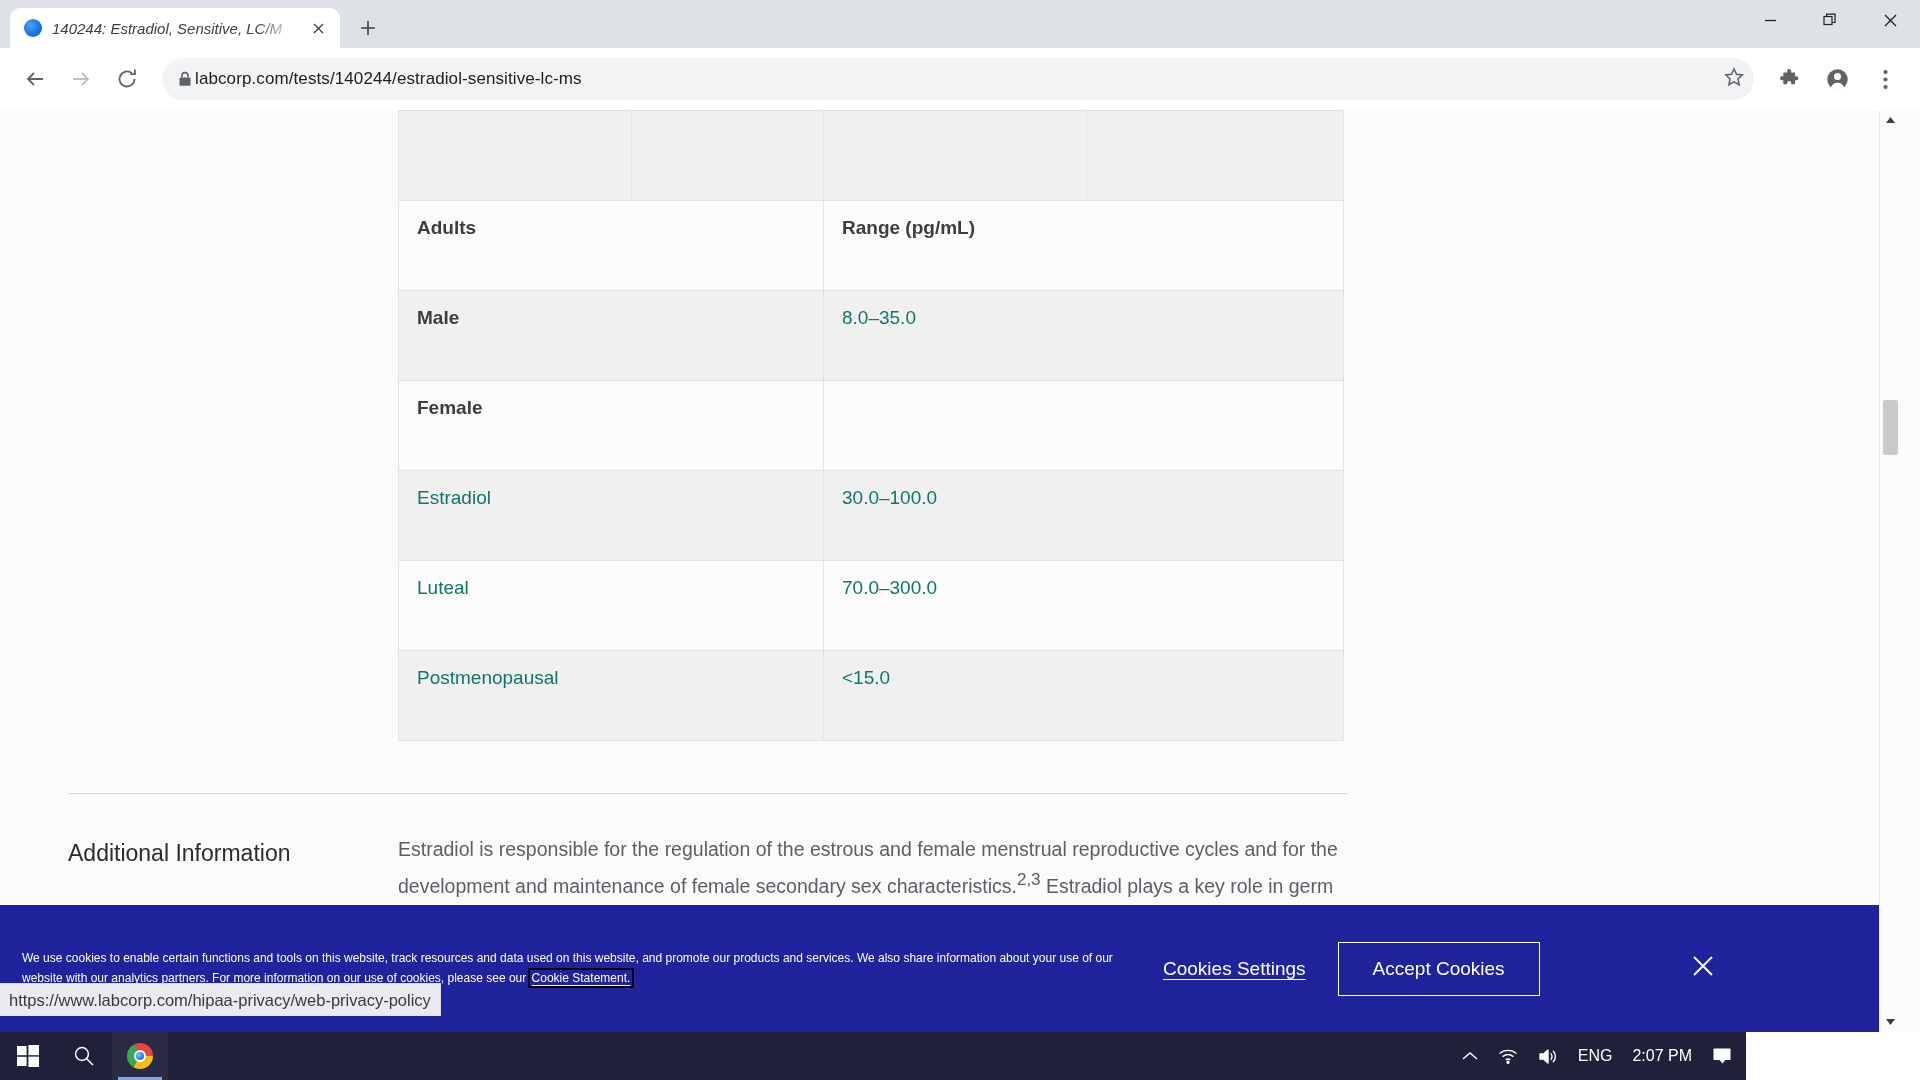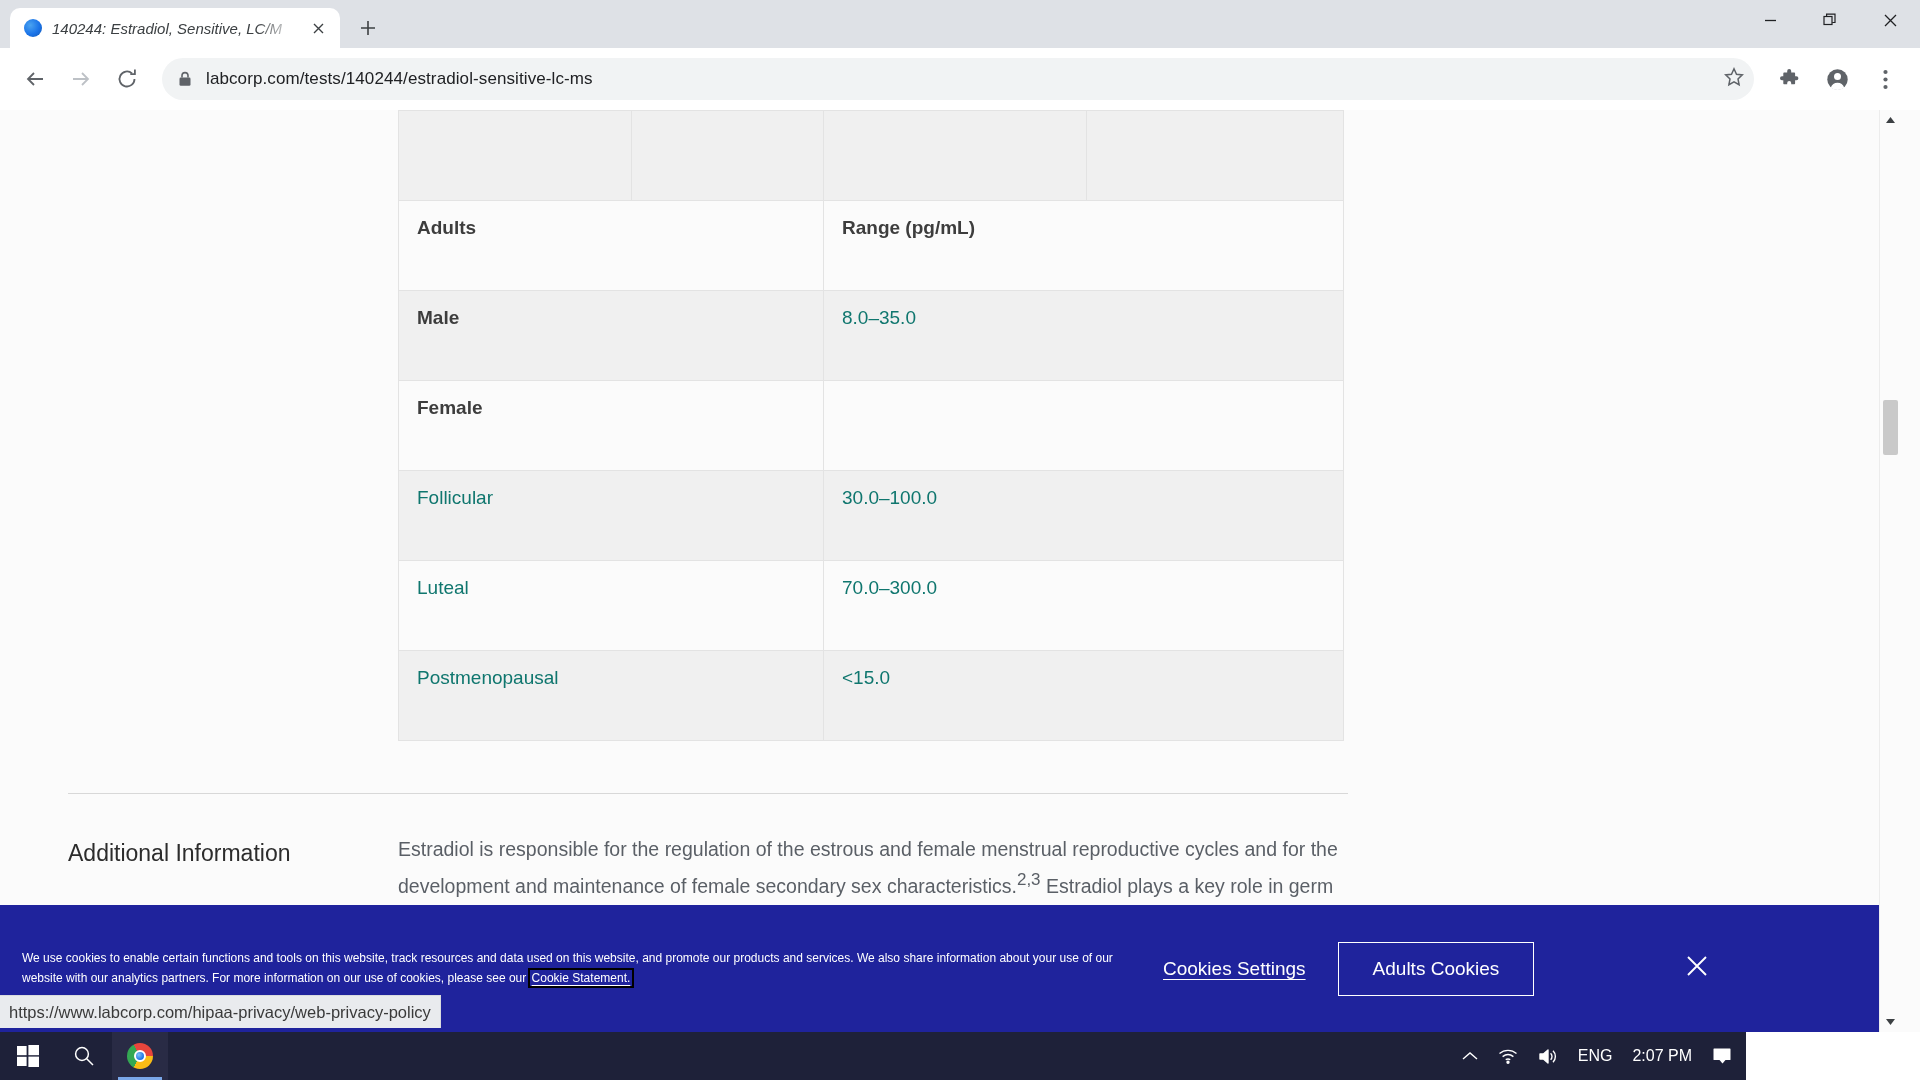--- a/index.html
+++ b/index.html
@@ -54,21 +54,21 @@
     padding:0 14px; gap:4px;
   }
   .tb-btn {
     width:42px; height:42px; border-radius:50%;
     display:flex; align-items:center; justify-content:center;
     color:#5f6368;
   }
   .tb-btn.disabled { color:#bdc1c6; }
   .omnibox {
     flex:1; height:42px; background:#f1f3f4; border-radius:21px;
-    display:flex; align-items:center; gap:14px; padding:0 16px; margin:0 10px;
+    display:flex; align-items:center; gap:3px; padding:0 16px; margin:0 10px;
     position:relative;
   }
   .omnibox-url { font-size:17px; color:#202124; letter-spacing:.1px; }
   .lock { color:#5f6368; display:flex; }
   .omnibox-star {
     position:absolute; right:10px; top:50%; transform:translateY(-50%);
     color:#5f6368;
   }
   .tb-right { display:flex; align-items:center; gap:6px; }
 
@@ -147,21 +147,21 @@
     border:1px solid #ffffff; background:transparent; color:#ffffff;
     font-size:19px; padding:15px 34px; white-space:nowrap;
     font-family:"Liberation Sans", sans-serif;
   }
   .cookie-close {
     margin-left:120px; font-size:26px; color:#ffffff; font-weight:300;
   }
 
   
   .status-bubble {
-    position:absolute; left:0; bottom:4px; height:33px;
+    position:absolute; left:0; bottom:16px; height:33px;
     background:#e9ebee; color:#3a3a3a; font-size:16.5px;
     display:flex; align-items:center; padding:0 9px;
     border-top:1px solid #d9dbde; border-right:1px solid #d9dbde;
     z-index:30;
   }
 
   
   .taskbar {
     position:absolute; left:0; bottom:0; width:1746px; height:48px;
     background:#1e2139; display:flex; align-items:center;
@@ -301,21 +301,21 @@
             </tr>
             <tr class="shade">
               <td class="c1 bold" colspan="2">Male</td>
               <td class="c2" colspan="2">8.0–35.0</td>
             </tr>
             <tr>
               <td class="c1 bold" colspan="2">Female</td>
               <td class="c2" colspan="2"></td>
             </tr>
             <tr class="shade">
-              <td class="c1" colspan="2">Follicular</td>
+              <td class="c1" colspan="2">Estradiol</td>
               <td class="c2" colspan="2">30.0–100.0</td>
             </tr>
             <tr>
               <td class="c1" colspan="2">Luteal</td>
               <td class="c2" colspan="2">70.0–300.0</td>
             </tr>
             <tr class="shade">
               <td class="c1" colspan="2">Postmenopausal</td>
               <td class="c2" colspan="2">&lt;15.0</td>
             </tr>
@@ -331,21 +331,21 @@
           <span>Estradiol is responsible for the regulation of the estrous and female menstrual reproductive cycles and for the development and maintenance of female secondary sex characteristics.</span><sup>2,3</sup>
           <span>Estradiol plays a key role in germ cell maturation and numerous other, non−gender-specific processes, including growth, bone metabolism, nervous system maturation, and endothelial</span>
         </div>
       </div>
     </div>
 
     <div class="cookie-banner">
       <div class="cookie-text"><span>We use cookies to enable certain functions and tools on this website, track resources and data used on this website, and promote our products and services. We also share information about your use of our website with our analytics partners. For more information on our use of cookies, please see our </span><a class="cookie-link" href="#">Cookie Statement.</a></div>
       <div class="cookie-actions">
         <a class="cookies-settings" href="#">Cookies Settings</a>
-        <button class="accept-btn">Adults Cookies</button>
+        <button class="accept-btn">Accept Cookies</button>
         <span class="cookie-close">
           <svg width="22" height="22" viewBox="0 0 22 22">
               <path d="M2 2 L20 20 M20 2 L2 20" stroke="#ffffff" stroke-width="1.9" fill="none"></path>
             </svg>
         </span>
       </div>
     </div>
 
     <div class="scrollbar">
       <div class="sb-arrow">

